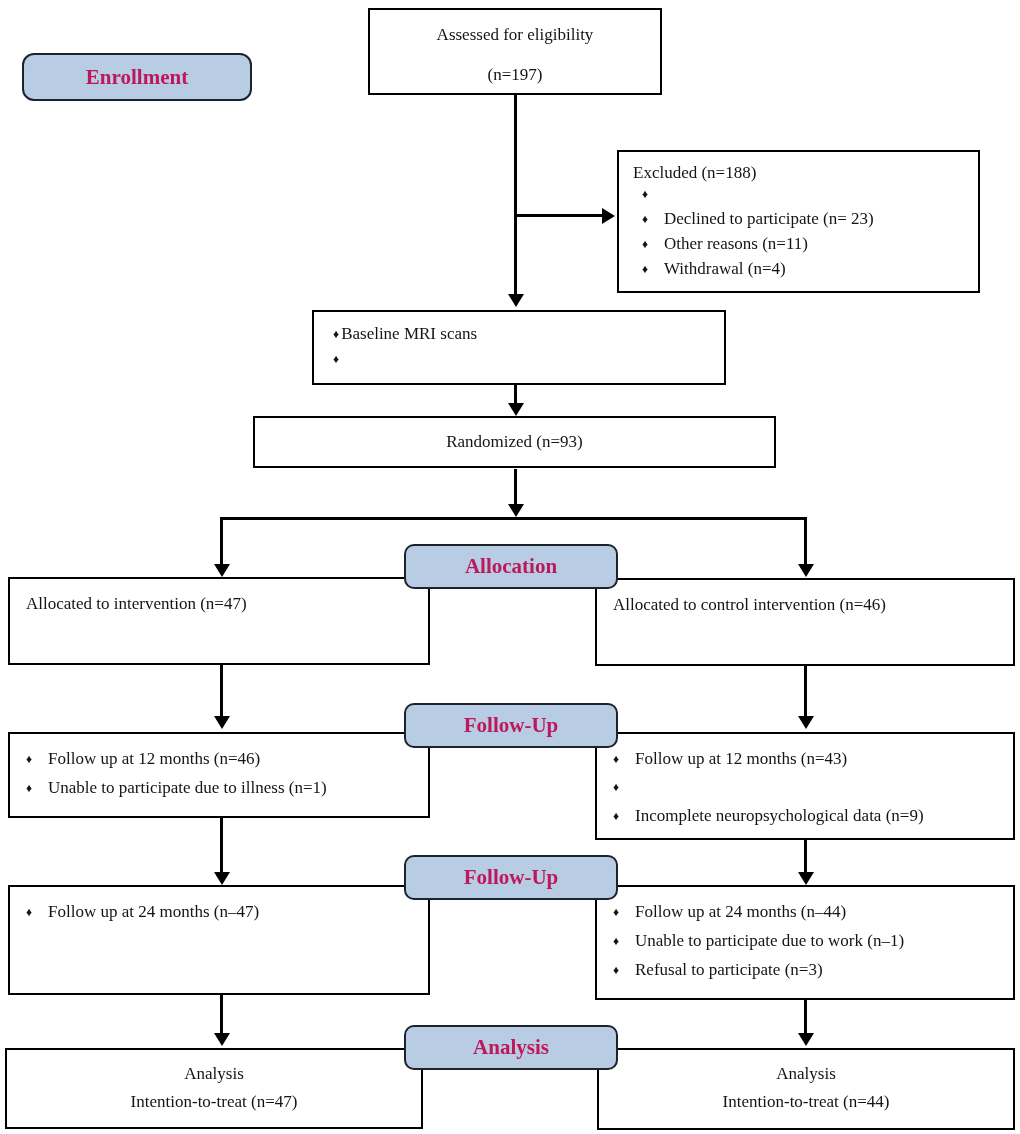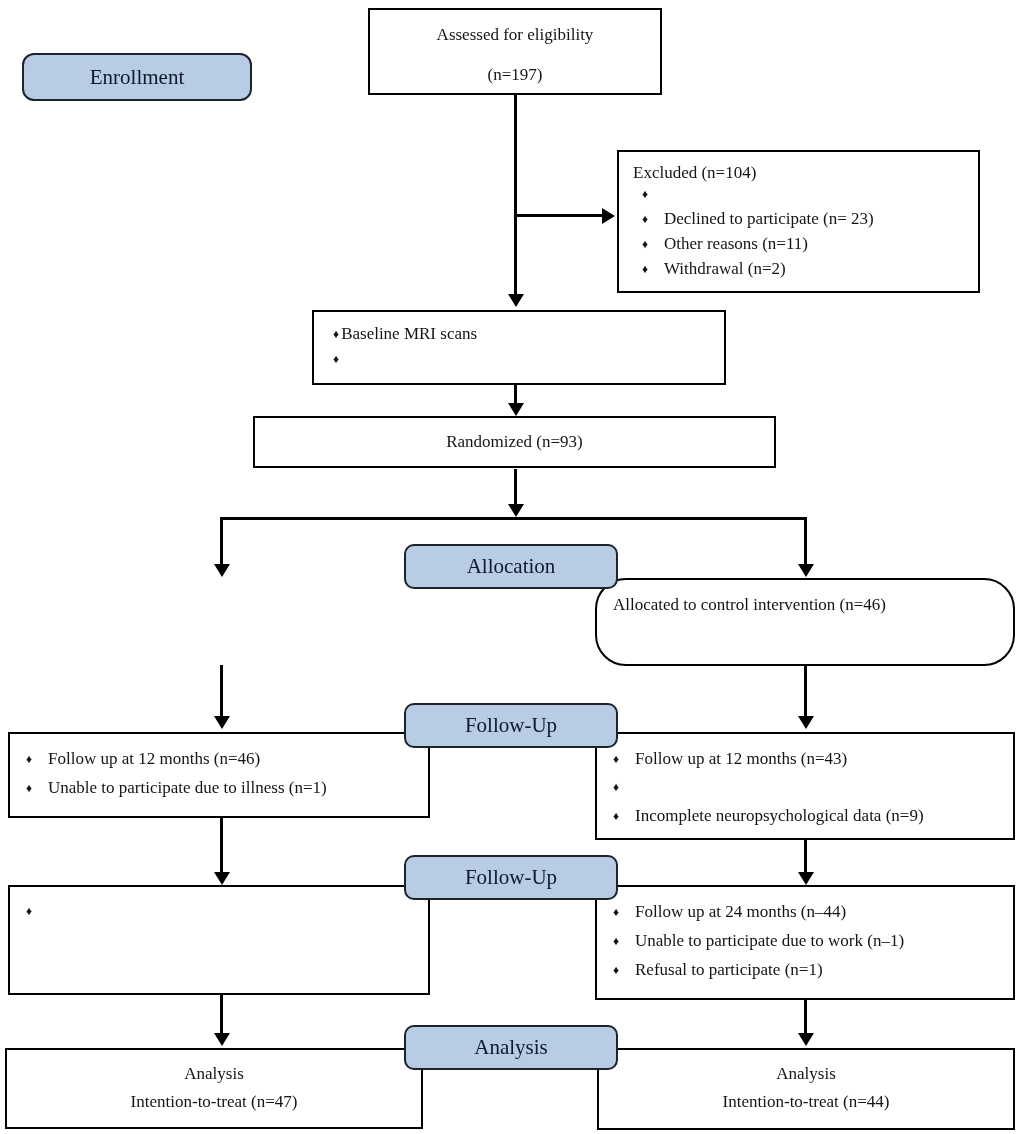--- a/index.html
+++ b/index.html
@@ -28,22 +28,22 @@
   .pill {
     position: absolute;
     background: var(--stage-fill, #b8cce4);
     border: 2px solid #1c232d;
     border-radius: 10px;
     z-index: 6;
     display: flex;
     align-items: center;
     justify-content: center;
     font-size: 21px;
-    font-weight: normal;
-    color: #0f172a;
+    font-weight: bold;
+    color: #be185d;
     text-align: center;
   }
 
   
   .vline, .hline { position: absolute; background: #000000; z-index: 1; }
   .vline { width: 3px; }
   .hline { height: 3px; }
 
   
   .ah-down {
@@ -125,36 +125,36 @@
     <div>Assessed for eligibility</div>
     <div>(n=197)</div>
   </div>
 
   <div class="pill" style="left:22px; top:53px; width:230px; height:48px; border-radius:12px;">
     <span>Enrollment</span>
   </div>
 
   <div class="box" style="left:617px; top:150px; width:363px; height:143px;">
     <div class="excluded-body">
-      <div>Excluded (n=104)</div>
+      <div>Excluded (n=188)</div>
       <div class="excluded-items">
         <div class="bullet-row gap">
           <span class="bullet">♦</span>
         </div>
         <div class="bullet-row gap">
           <span class="bullet">♦</span>
           <span>Declined to participate (n= 23)</span>
         </div>
         <div class="bullet-row gap">
           <span class="bullet">♦</span>
           <span>Other reasons (n=11)</span>
         </div>
         <div class="bullet-row gap">
           <span class="bullet">♦</span>
-          <span>Withdrawal (n=2)</span>
+          <span>Withdrawal (n=4)</span>
         </div>
       </div>
     </div>
   </div>
 
   <div class="box" style="left:312px; top:310px; width:414px; height:75px;">
     <div class="baseline-body">
       <div class="bullet-row tight">
         <span class="bullet">♦</span>
         <span>Baseline MRI scans</span>
@@ -162,22 +162,25 @@
       <div class="bullet-row tight">
         <span class="bullet">♦</span>
       </div>
     </div>
   </div>
 
   <div class="box center-1line" style="left:253px; top:416px; width:523px; height:52px;">
     <span>Randomized (n=93)</span>
   </div>
 
-
-  <div class="box" style="left:595px; top:578px; width:420px; height:88px;border-radius:31px;">
+  <div class="box" style="left:8px; top:577px; width:422px; height:88px;">
+    <div class="tl-text">Allocated to intervention (n=47)</div>
+  </div>
+
+  <div class="box" style="left:595px; top:578px; width:420px; height:88px;">
     <div class="tl-text">Allocated to control intervention (n=46)</div>
   </div>
 
   <div class="pill" style="left:404px; top:544px; width:214px; height:45px;">
     <span>Allocation</span>
   </div>
 
   <div class="box" style="left:8px; top:732px; width:422px; height:86px;">
     <div class="fu-body">
       <div class="bullet-row gap">
@@ -208,37 +211,38 @@
   </div>
 
   <div class="pill" style="left:404px; top:703px; width:214px; height:45px;">
     <span>Follow-Up</span>
   </div>
 
   <div class="box" style="left:8px; top:885px; width:422px; height:110px;">
     <div class="fu-body">
       <div class="bullet-row gap">
         <span class="bullet">♦</span>
+        <span>Follow up at 24 months (n–47)</span>
       </div>
     </div>
   </div>
 
   <div class="box" style="left:595px; top:885px; width:420px; height:115px;">
     <div class="fu-body">
       <div class="bullet-row gap">
         <span class="bullet">♦</span>
         <span>Follow up at 24 months (n–44)</span>
       </div>
       <div class="bullet-row gap">
         <span class="bullet">♦</span>
         <span>Unable to participate due to work (n–1)</span>
       </div>
       <div class="bullet-row gap">
         <span class="bullet">♦</span>
-        <span>Refusal to participate (n=1)</span>
+        <span>Refusal to participate (n=3)</span>
       </div>
     </div>
   </div>
 
   <div class="pill" style="left:404px; top:855px; width:214px; height:45px;">
     <span>Follow-Up</span>
   </div>
 
   <div class="box center-2line analysis-body" style="left:5px; top:1048px; width:418px; height:81px;">
     <div>Analysis</div>

